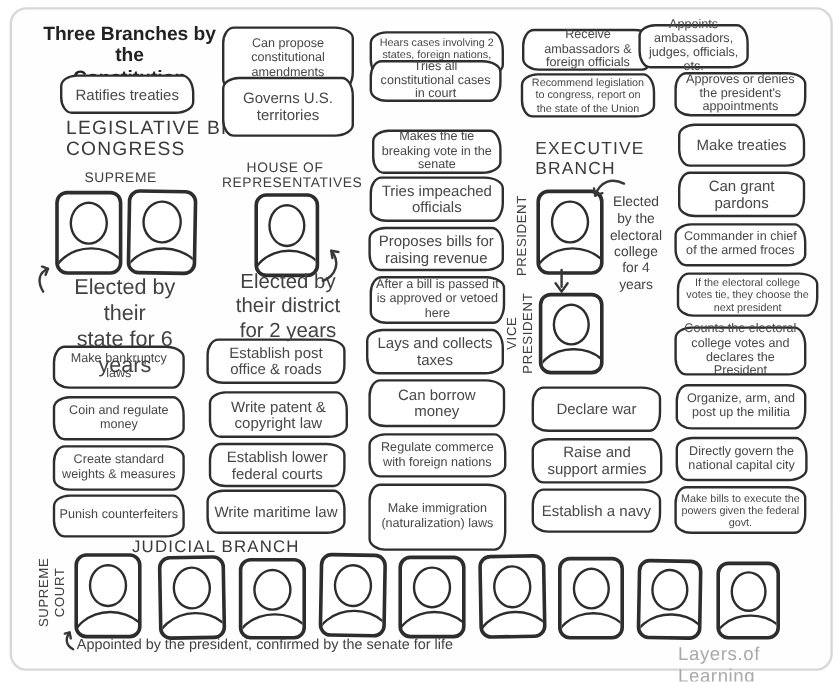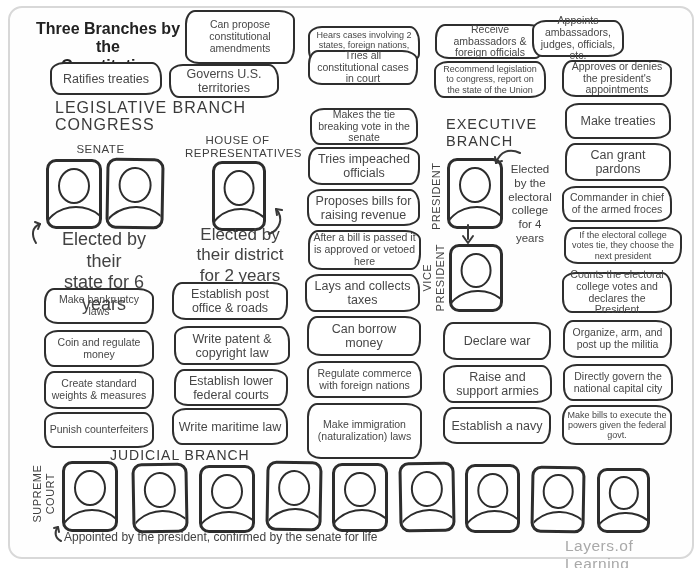--- a/index.html
+++ b/index.html
@@ -43,43 +43,43 @@
 </head>
 <body>
 
 <div class="sheet"></div>
 
 <div class="abs title ctr pre" style="left:28px;top:20px;width:160px">Three Branches by the
 Constitution</div>
 
 <div class="heading h-big" style="left:55px;top:99px;width:225px">LEGISLATIVE BRANCH</div>
 <div class="heading h-big" style="left:55px;top:116px;width:225px">CONGRESS</div>
-<div class="label" style="left:58px;top:143px;width:85px">SENATE</div>
+<div class="label" style="left:58px;top:143px;width:85px">SUPREME</div>
 <div class="label pre" style="left:185px;top:134px;width:105px">HOUSE OF
 REPRESENTATIVES</div>
 
 <div class="heading h-mid pre" style="left:446px;top:116px;width:100px">EXECUTIVE
 BRANCH</div>
 
 <div class="heading" style="left:110px;top:447px;width:150px;font-size:14px">JUDICIAL BRANCH</div>
 
 <div class="vlabel" style="left:391px;top:190px;width:90px">PRESIDENT</div>
 <div class="vlabel pre" style="left:389px;top:265px;width:90px">VICE
 PRESIDENT</div>
 <div class="vlabel pre" style="left:-1px;top:481px;width:90px">SUPREME
 COURT</div>
 
 <div class="box rA f-l" style="left:50px;top:62px;width:112px;height:33px">Ratifies treaties</div>
 <div class="box rB f-m" style="left:44px;top:288px;width:110px;height:36px">Make bankruptcy laws</div>
 <div class="box rA f-m" style="left:44px;top:330px;width:110px;height:37px">Coin and regulate money</div>
 <div class="box rB f-m" style="left:44px;top:371px;width:110px;height:38px">Create standard weights &amp; measures</div>
 <div class="box rA f-m" style="left:44px;top:412px;width:110px;height:36px">Punish counterfeiters</div>
 
-<div class="box rB f-m" style="left:185px;top:10px;width:110px;height:54px">Can propose constitutional amendments</div>
-<div class="box rA f-l" style="left:169px;top:64px;width:110px;height:34px">Governs U.S. territories</div>
+<div class="box rB f-m" style="left:185px;top:22px;width:110px;height:54px">Can propose constitutional amendments</div>
+<div class="box rA f-l" style="left:185px;top:64px;width:110px;height:50px">Governs U.S. territories</div>
 <div class="box rB f-l" style="left:172px;top:282px;width:116px;height:38px">Establish post office &amp; roads</div>
 <div class="box rA f-l" style="left:174px;top:326px;width:116px;height:39px">Write patent &amp; copyright law</div>
 <div class="box rB f-l" style="left:174px;top:369px;width:114px;height:37px">Establish lower federal courts</div>
 <div class="box rA f-l" style="left:172px;top:408px;width:116px;height:37px">Write maritime law</div>
 
 <div class="box rA f-s" style="left:308px;top:26px;width:112px;height:38px">Hears cases involving 2 states, foreign nations, federal law, etc.</div>
 <div class="box rB f-m" style="left:308px;top:50px;width:110px;height:35px">Tries all constitutional cases in court</div>
 <div class="box rA f-m" style="left:310px;top:108px;width:108px;height:37px">Makes the tie breaking vote in the senate</div>
 <div class="box rB f-l" style="left:308px;top:147px;width:112px;height:38px">Tries impeached officials</div>
 <div class="box rA f-l" style="left:307px;top:189px;width:113px;height:37px">Proposes bills for raising revenue</div>

